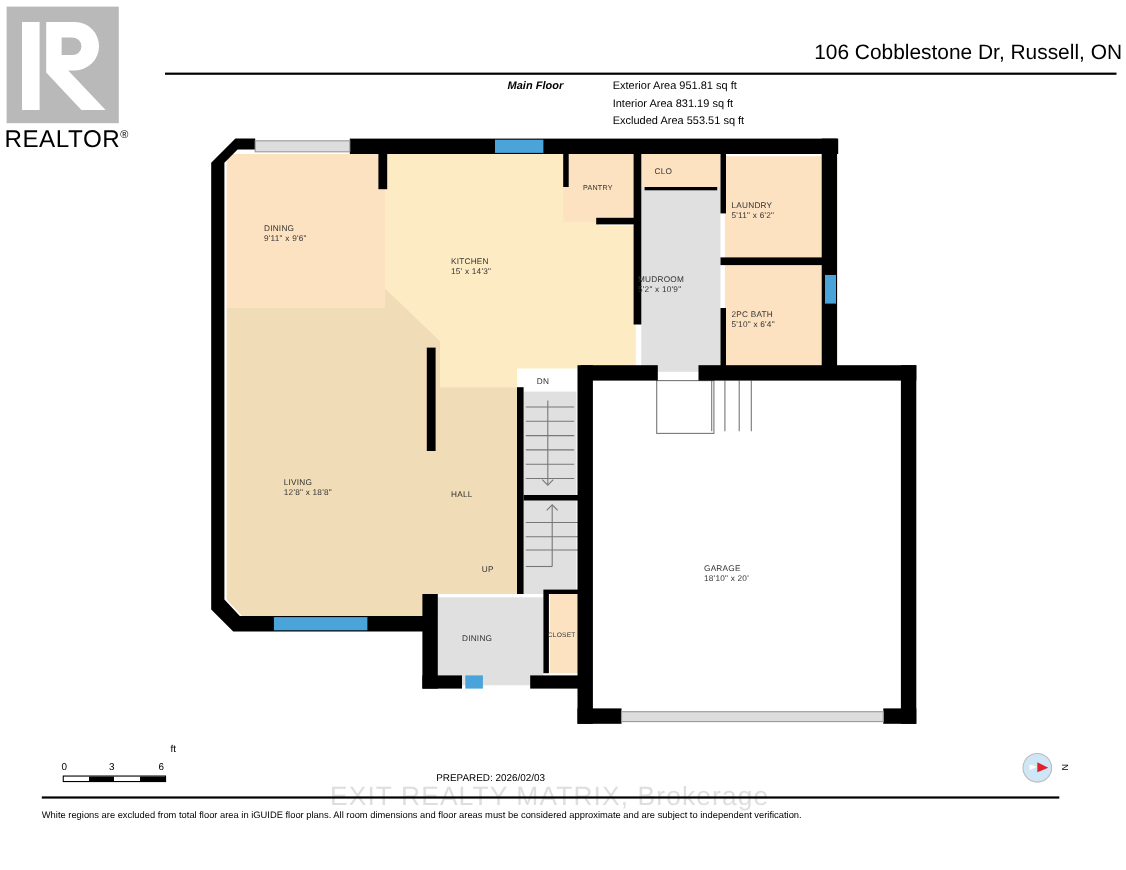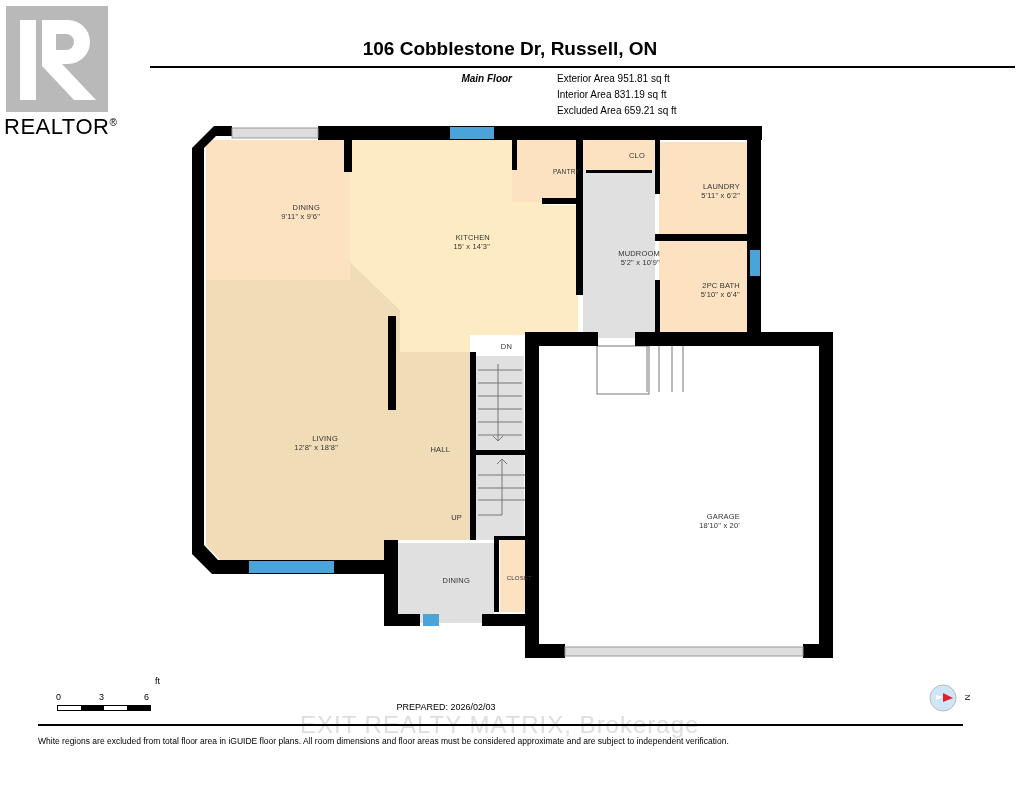--- a/index.html
+++ b/index.html
@@ -1,24 +1,24 @@
 <!DOCTYPE html>
 <html><head>
 <meta charset="utf-8">
 <style>
   html, body { margin:0; padding:0; background:#fff; }
   body { width:1024px; height:791px; position:relative; overflow:hidden; font-family:"Liberation Sans", sans-serif; color:#000; }
   .abs { position:absolute; }
   .logo-box { left:6px; top:6px; width:102px; height:106px; background:#b9b9b9; }
   .logo-text { left:4px; top:114px; font-size:22px; color:#000000; letter-spacing:0.5px; }
-  .title { left:0; width:1020px; top:38px; text-align:center; font-weight:bold; font-size:19px; }
+  .title { left:0; width:1020px; top:38px; text-align:right; font-weight:normal; font-size:19px; }
   .title-rule { left:150px; width:865px; top:66px; height:2px; background:#000; }
   .floor-label { left:400px; width:112px; top:73px; text-align:right; font-weight:bold; font-size:10px;font-style:italic; }
   .area-line { left:523px; font-size:10px;padding-left:34px; }
-  .room-label { position:absolute; text-align:right; font-size:7.5px; color:#333; line-height:9px; letter-spacing:0.2px; }
+  .room-label { position:absolute; text-align:left; font-size:7.5px; color:#333; line-height:9px; letter-spacing:0.2px; }
   .footer-rule { left:38px; width:925px; top:724px; height:2px; background:#000; }
   .disclaimer { left:38px; top:736px; font-size:8.5px; color:#000; }
   .prepared { left:0; width:892px; top:702px; text-align:center; font-size:9px; }
   .watermark { left:300px; top:711px; font-size:24px; color:rgba(200,200,200,0.6); letter-spacing:1px; }
   .scale-num { font-size:9px; top:692px; }
 </style>
 </head>
 <body>
 
 <div class="abs logo-box">
@@ -28,21 +28,21 @@
     <path d="M50 28 H60 A8 8 0 0 1 60 44 H50 Z" fill="#b9b9b9"></path>
   </svg>
 </div>
 <div class="abs logo-text"><span>REALTOR</span><sup style="font-size:10px">®</sup></div>
 
 <div class="abs title">106 Cobblestone Dr, Russell, ON</div>
 <div class="abs title-rule"></div>
 <div class="abs floor-label">Main Floor</div>
 <div class="abs area-line" style="top:73px">Exterior Area 951.81 sq ft</div>
 <div class="abs area-line" style="top:89px">Interior Area 831.19 sq ft</div>
-<div class="abs area-line" style="top:105px">Excluded Area 659.21 sq ft</div>
+<div class="abs area-line" style="top:105px">Excluded Area 553.51 sq ft</div>
 
 <svg class="abs" style="left:0;top:0" width="1024" height="700">
 
   <polygon points="206,140 350,140 350,280 206,280" fill="#fde2c2"></polygon>
   <polygon points="350,140 512,140 512,170 545,205 578,205 578,335 470,335 470,352 400,352 400,310 350,262" fill="#fdebc4"></polygon>
   <polygon points="206,280 350,280 350,262 400,310 400,352 470,352 470,540 398,540 398,560 220,560 206,545" fill="#f0dcb6"></polygon>
   <rect x="512" y="140" width="66" height="62" fill="#fde2c2"></rect>
   <rect x="583" y="140" width="72" height="30" fill="#fde2c2"></rect>
   <rect x="583" y="170" width="72" height="168" fill="#e0e0e0"></rect>
   <rect x="659" y="142" width="88" height="94" fill="#fde2c2"></rect>

